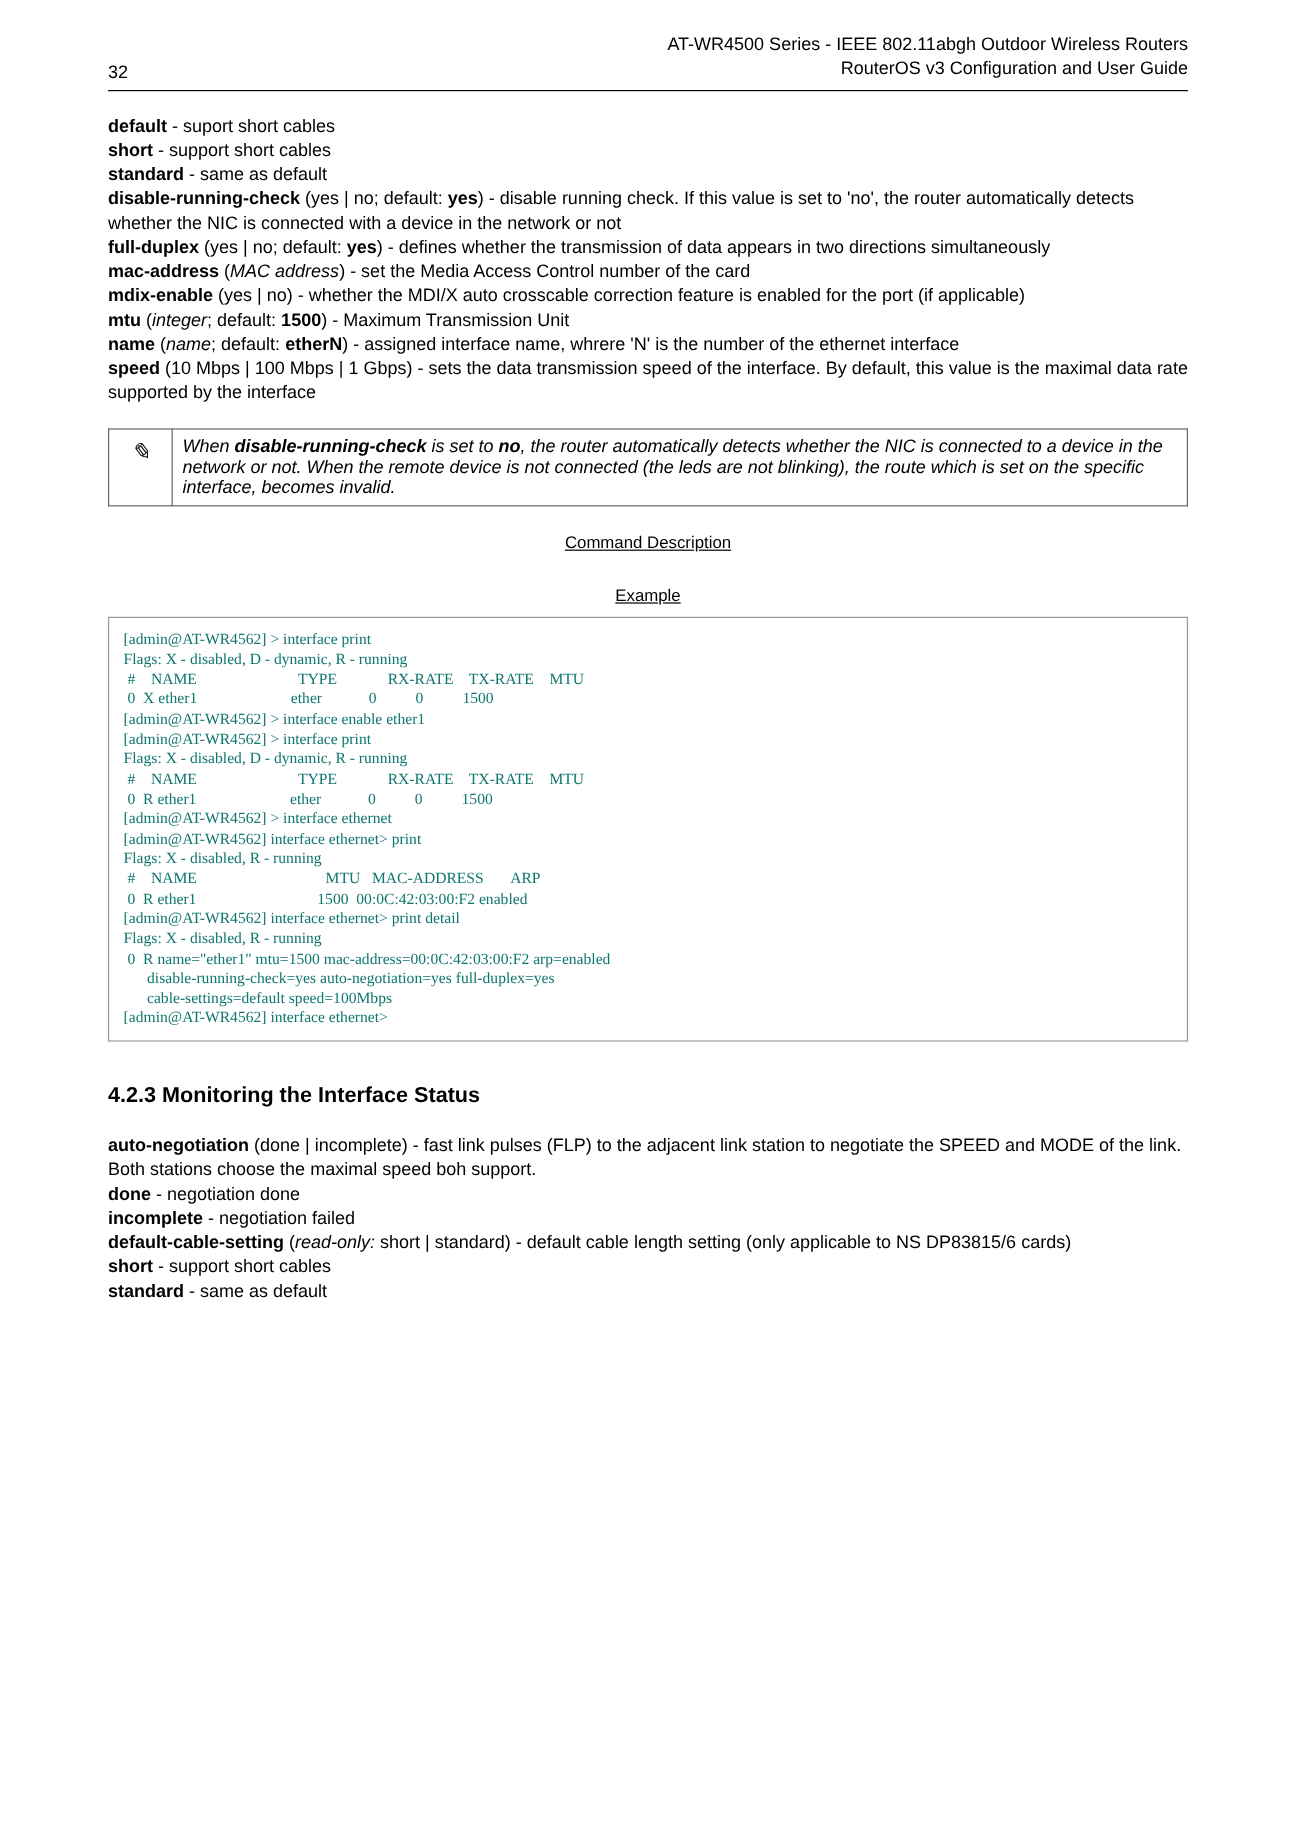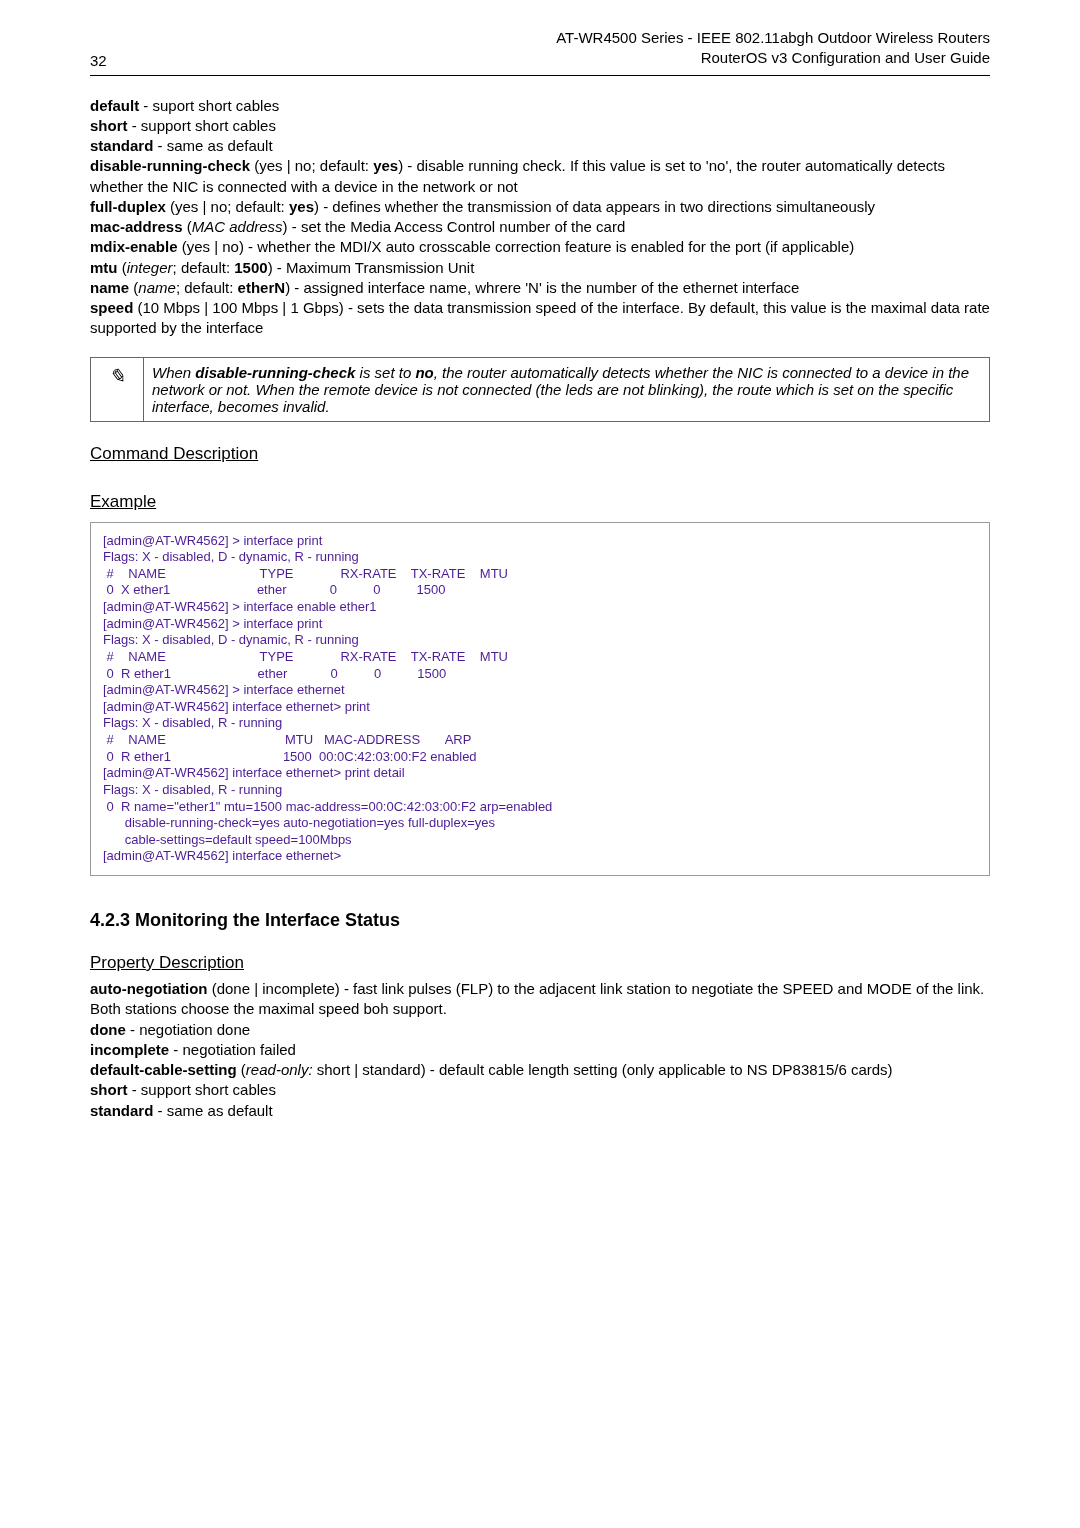--- a/index.html
+++ b/index.html
@@ -55,31 +55,32 @@
     width: 36px;
     text-align: center;
     font-size: 20px;
     font-style: italic;
     font-family: "Segoe Script", "Comic Sans MS", cursive;
   }
   .note-table td.text-cell {
     font-style: italic;
   }
   .h-underline {
-    font-size: 17px;
+    font-size: 14px;
     text-decoration: underline;
     margin-top: 22px;
     margin-bottom: 6px;
+    text-align: center;
   }
   .code-box {
     border: 1px solid #999;
     padding: 10px 12px;
-    font-family: Liberation Sans, sans-serif;
+    font-family: Liberation Serif, serif;
     font-size: 13px;
-    color: #4c1d95;
+    color: #0f766e;
     white-space: pre;
     line-height: 1.28;
     margin-top: 10px;
     overflow: hidden;
   }
   .section-title {
     font-weight: bold;
     font-size: 18px;
     margin-top: 34px;
     margin-bottom: 22px;
@@ -147,21 +148,20 @@
 [admin@AT-WR4562] interface ethernet&gt; print detail
 Flags: X - disabled, R - running
  0  R name="ether1" mtu=1500 mac-address=00:0C:42:03:00:F2 arp=enabled
       disable-running-check=yes auto-negotiation=yes full-duplex=yes
       cable-settings=default speed=100Mbps
 [admin@AT-WR4562] interface ethernet&gt;</div>
 
   <div class="section-title">4.2.3 Monitoring the Interface Status</div>
 
 
-  <div class="h-underline" style="margin-top:14px">Property Description</div>
 
   <div class="body-text">
     <p>
       <span class="bold">auto-negotiation</span><span> (done | incomplete) - fast link pulses (FLP) to the adjacent link station to negotiate the SPEED and MODE of the link. Both stations choose the maximal speed boh support.</span><br>
       <span class="bold">done</span><span> - negotiation done</span><br>
       <span class="bold">incomplete</span><span> - negotiation failed</span><br>
       <span class="bold">default-cable-setting</span><span> (</span><span class="ital">read-only:</span><span> short | standard) - default cable length setting (only applicable to NS DP83815/6 cards)</span><br>
       <span class="bold">short</span><span> - support short cables</span><br>
       <span class="bold">standard</span><span> - same as default</span>
     </p>

